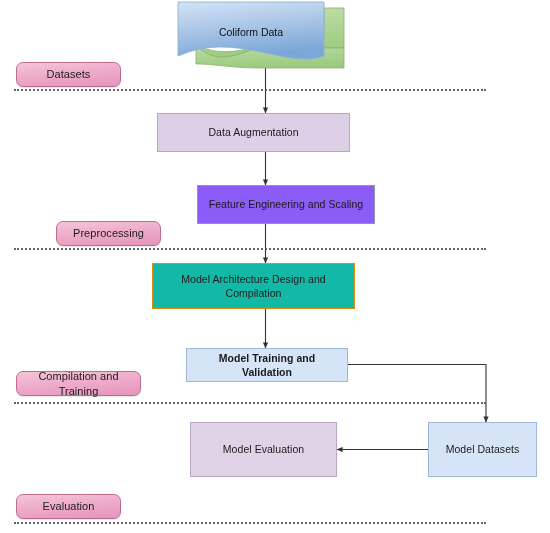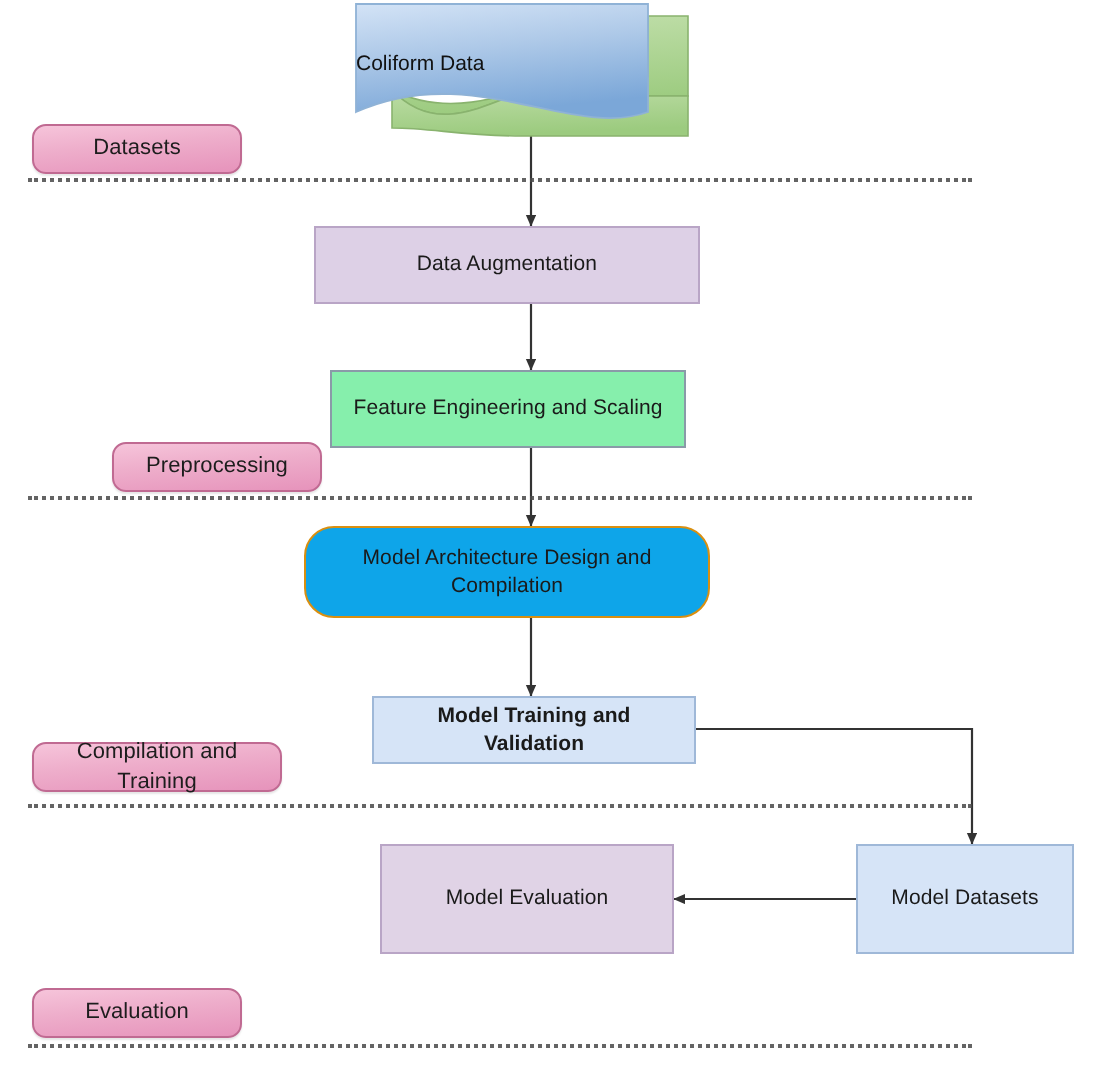--- a/index.html
+++ b/index.html
@@ -44,27 +44,28 @@
     font-size: 11px;
     color: #1d1d1d;
   }
 
   
   .box-lavender {
     background: #ddd0e6;
     border: 1px solid #b9a5c6;
   }
   .box-bluegrey {
-    background: #86efac;
+    background: #8b5cf6;
     border: 1px solid #8a9aa8;
+    margin-left: 32px;
   }
   .box-orange {
-    background: #0ea5e9;
+    background: #14b8a6;
     border: 1px solid #d98f10;
-    border-radius: 15px;
+    border-radius: 0;
   }
   .box-lightblue {
     background: #d6e4f7;
     border: 1px solid #9fb8d8;
   }
   .box-evaluation {
     background: #e0d3e6;
     border: 1px solid #b9a5c6;
   }
 
@@ -77,21 +78,21 @@
     height: 80px;
   }
   #data-source-label {
     position: absolute;
     left: 178px;
     top: 2px;
     width: 146px;
     height: 60px;
     display: flex;
     align-items: center;
-    justify-content: flex-start;
+    justify-content: center;
     text-align: center;
     font-size: 10.5px;
     line-height: 1.4;
     color: #111;
     pointer-events: none;
   }
 
   
   .separator {
     position: absolute;

